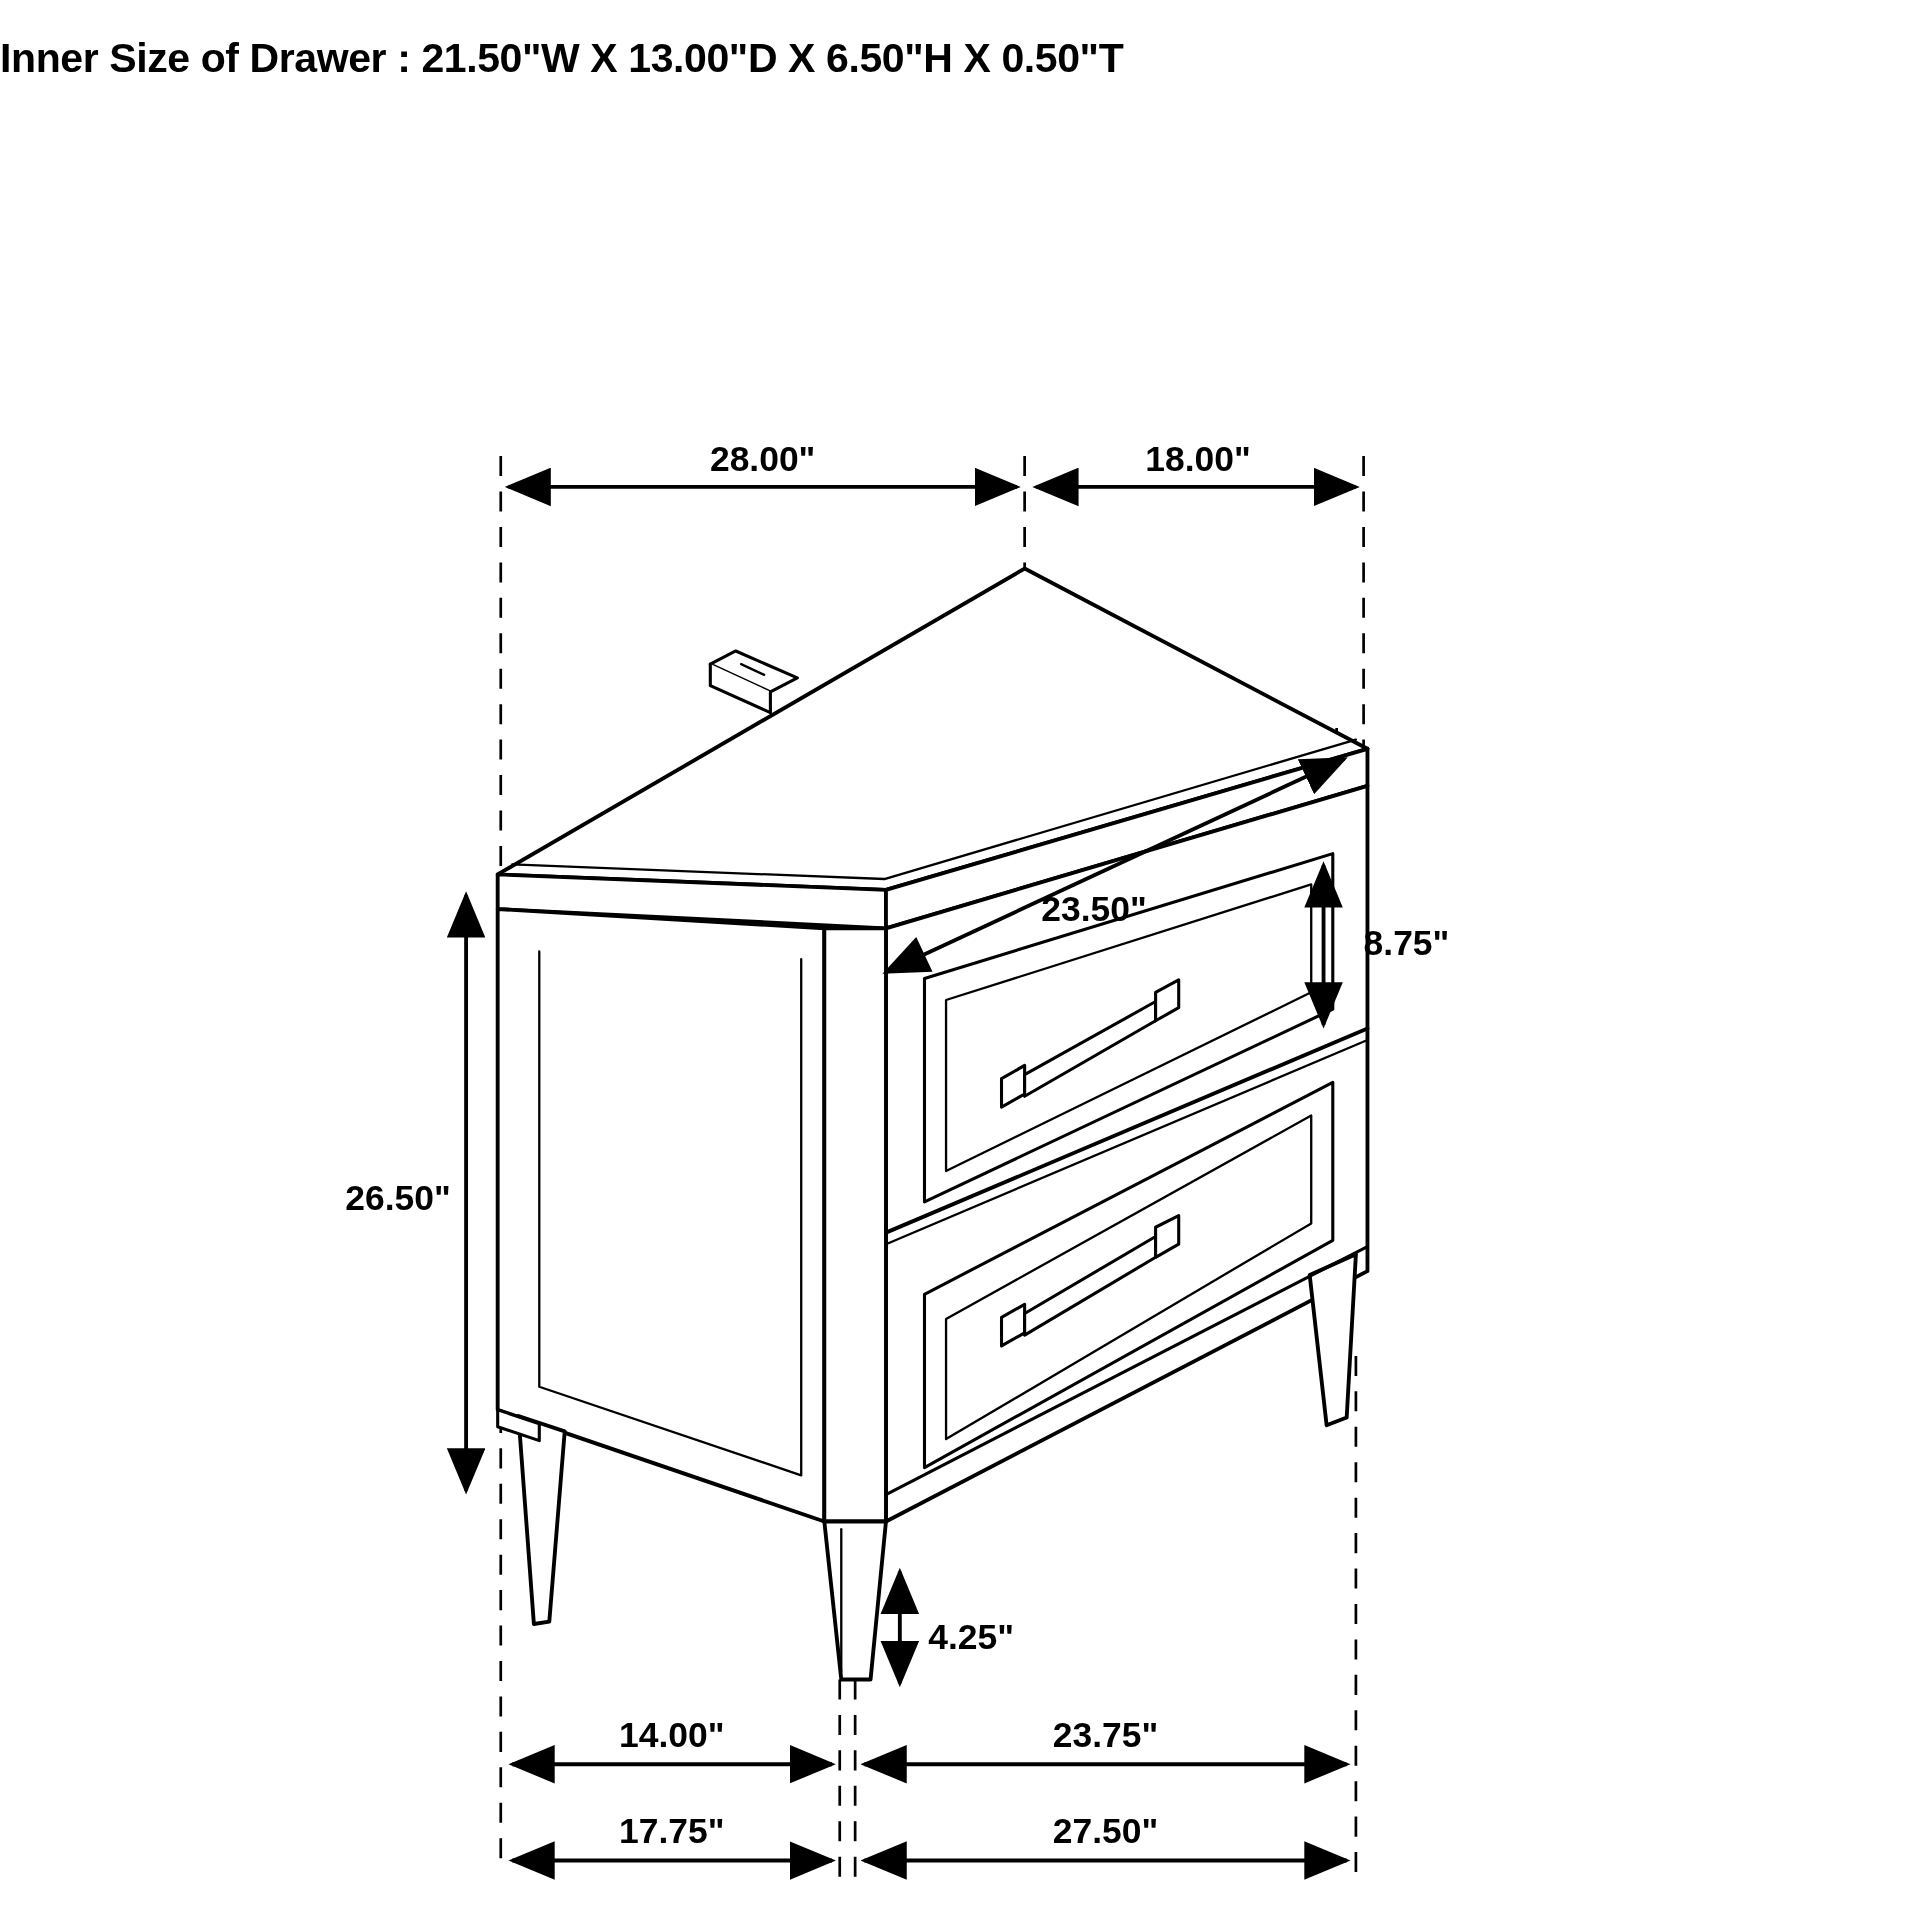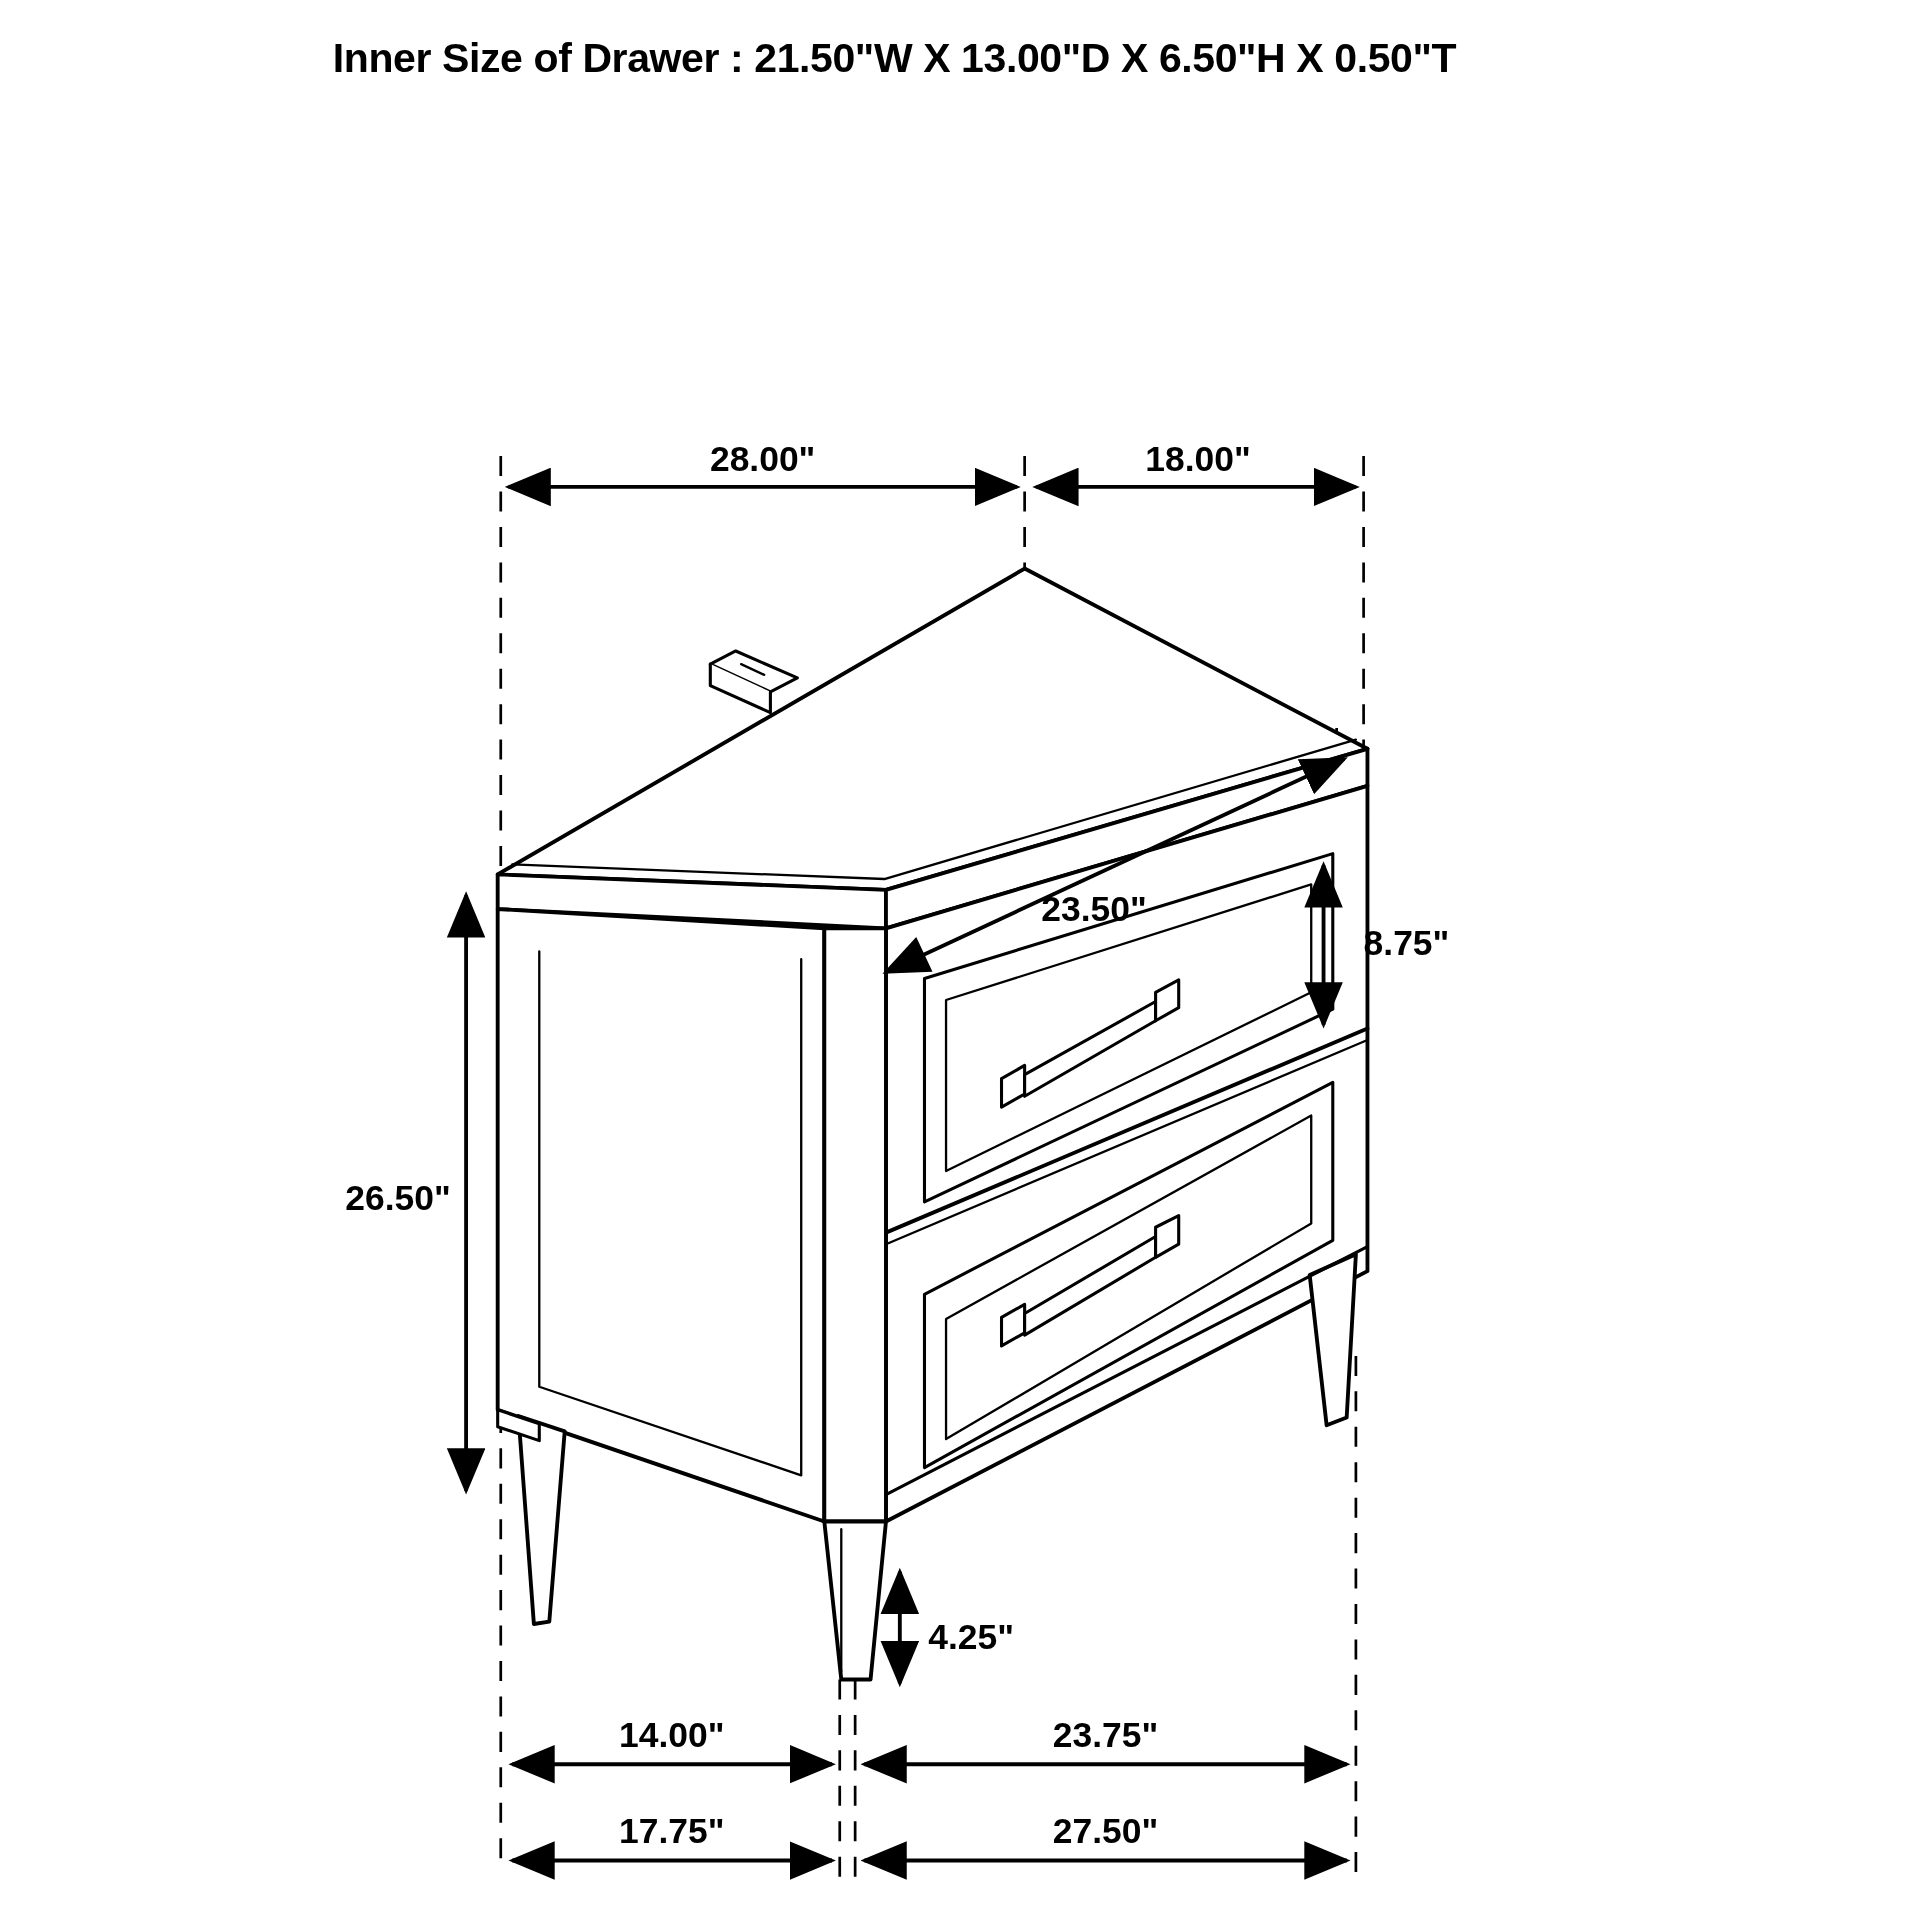--- a/index.html
+++ b/index.html
@@ -19,26 +19,24 @@
     position: absolute;
     left: 0; top: 0;
     width: 1926px;
     height: 1926px;
   }
   .title {
     position: absolute;
     left: 0;
     top: 35px;
     width: 1741px;
-    text-align: center;
     font-size: 41px;
     font-weight: bold;
     letter-spacing: -0.4px;
     white-space: nowrap;
-    padding-left: 24px;
   }
   svg.diagram {
     position: absolute;
     left: 0;
     top: 0;
     width: 1926px;
     height: 1926px;
   }
   .dimtext {
     font-family: "Liberation Sans", sans-serif;

